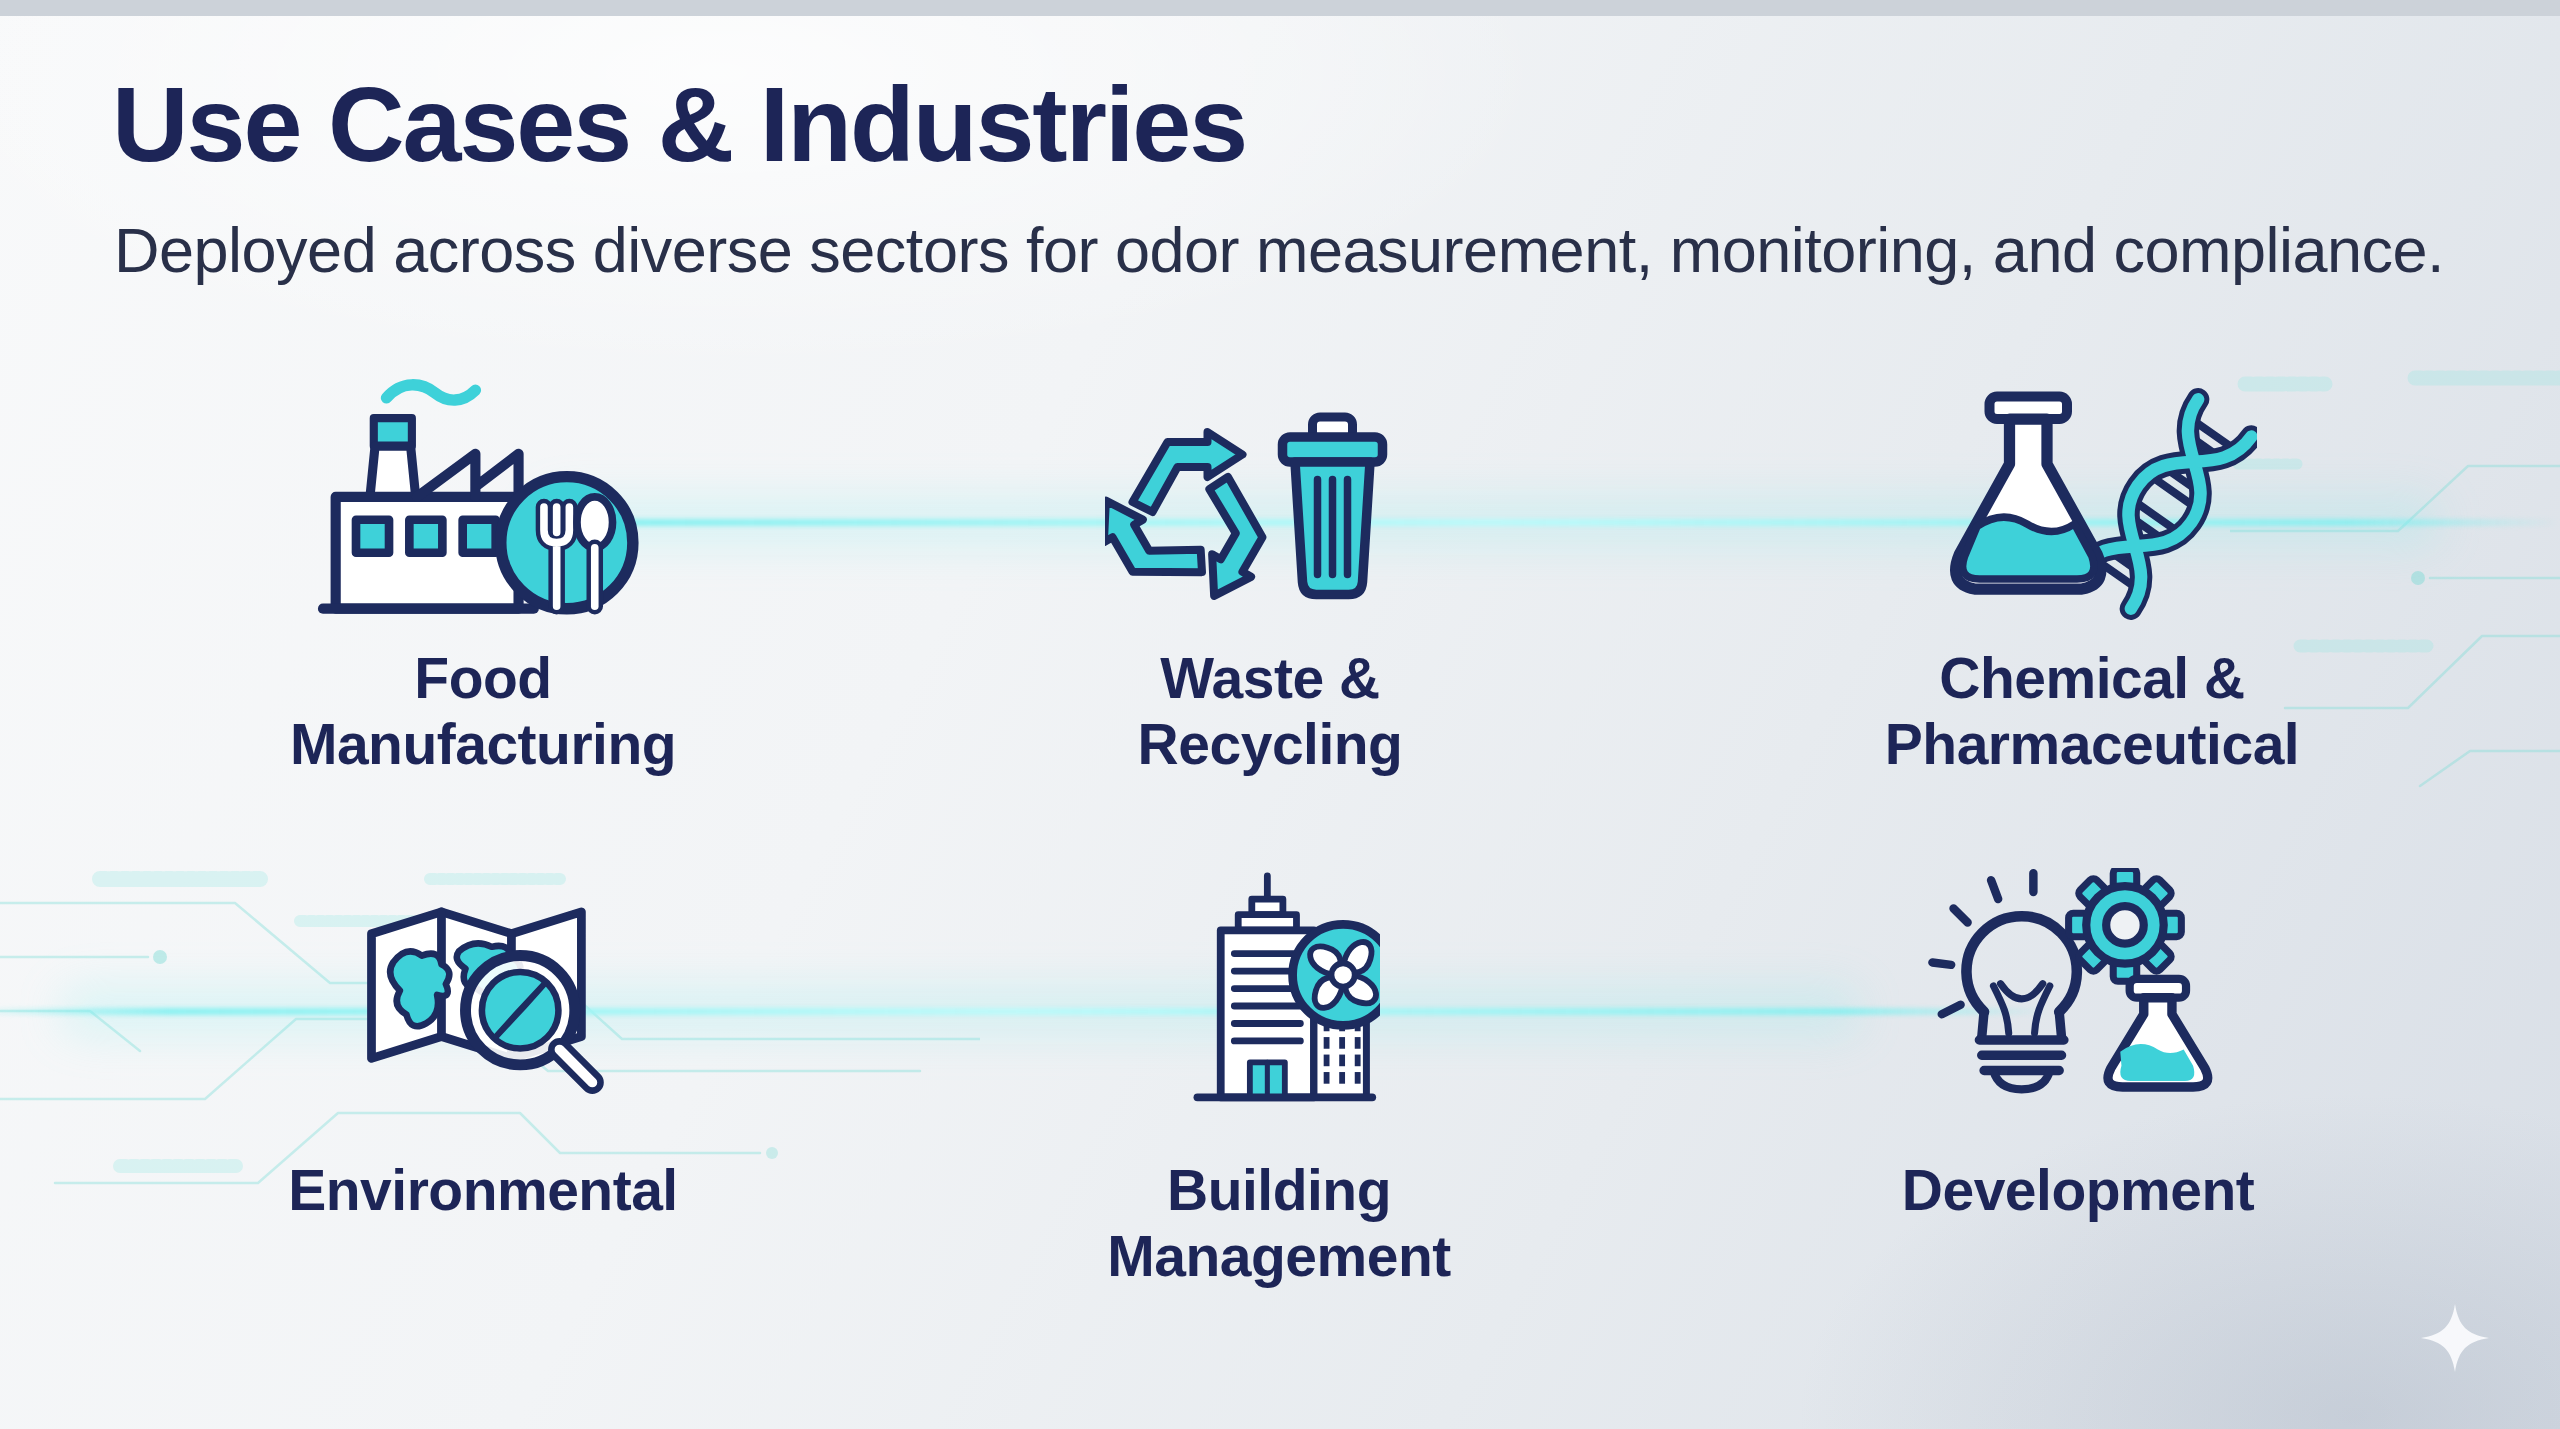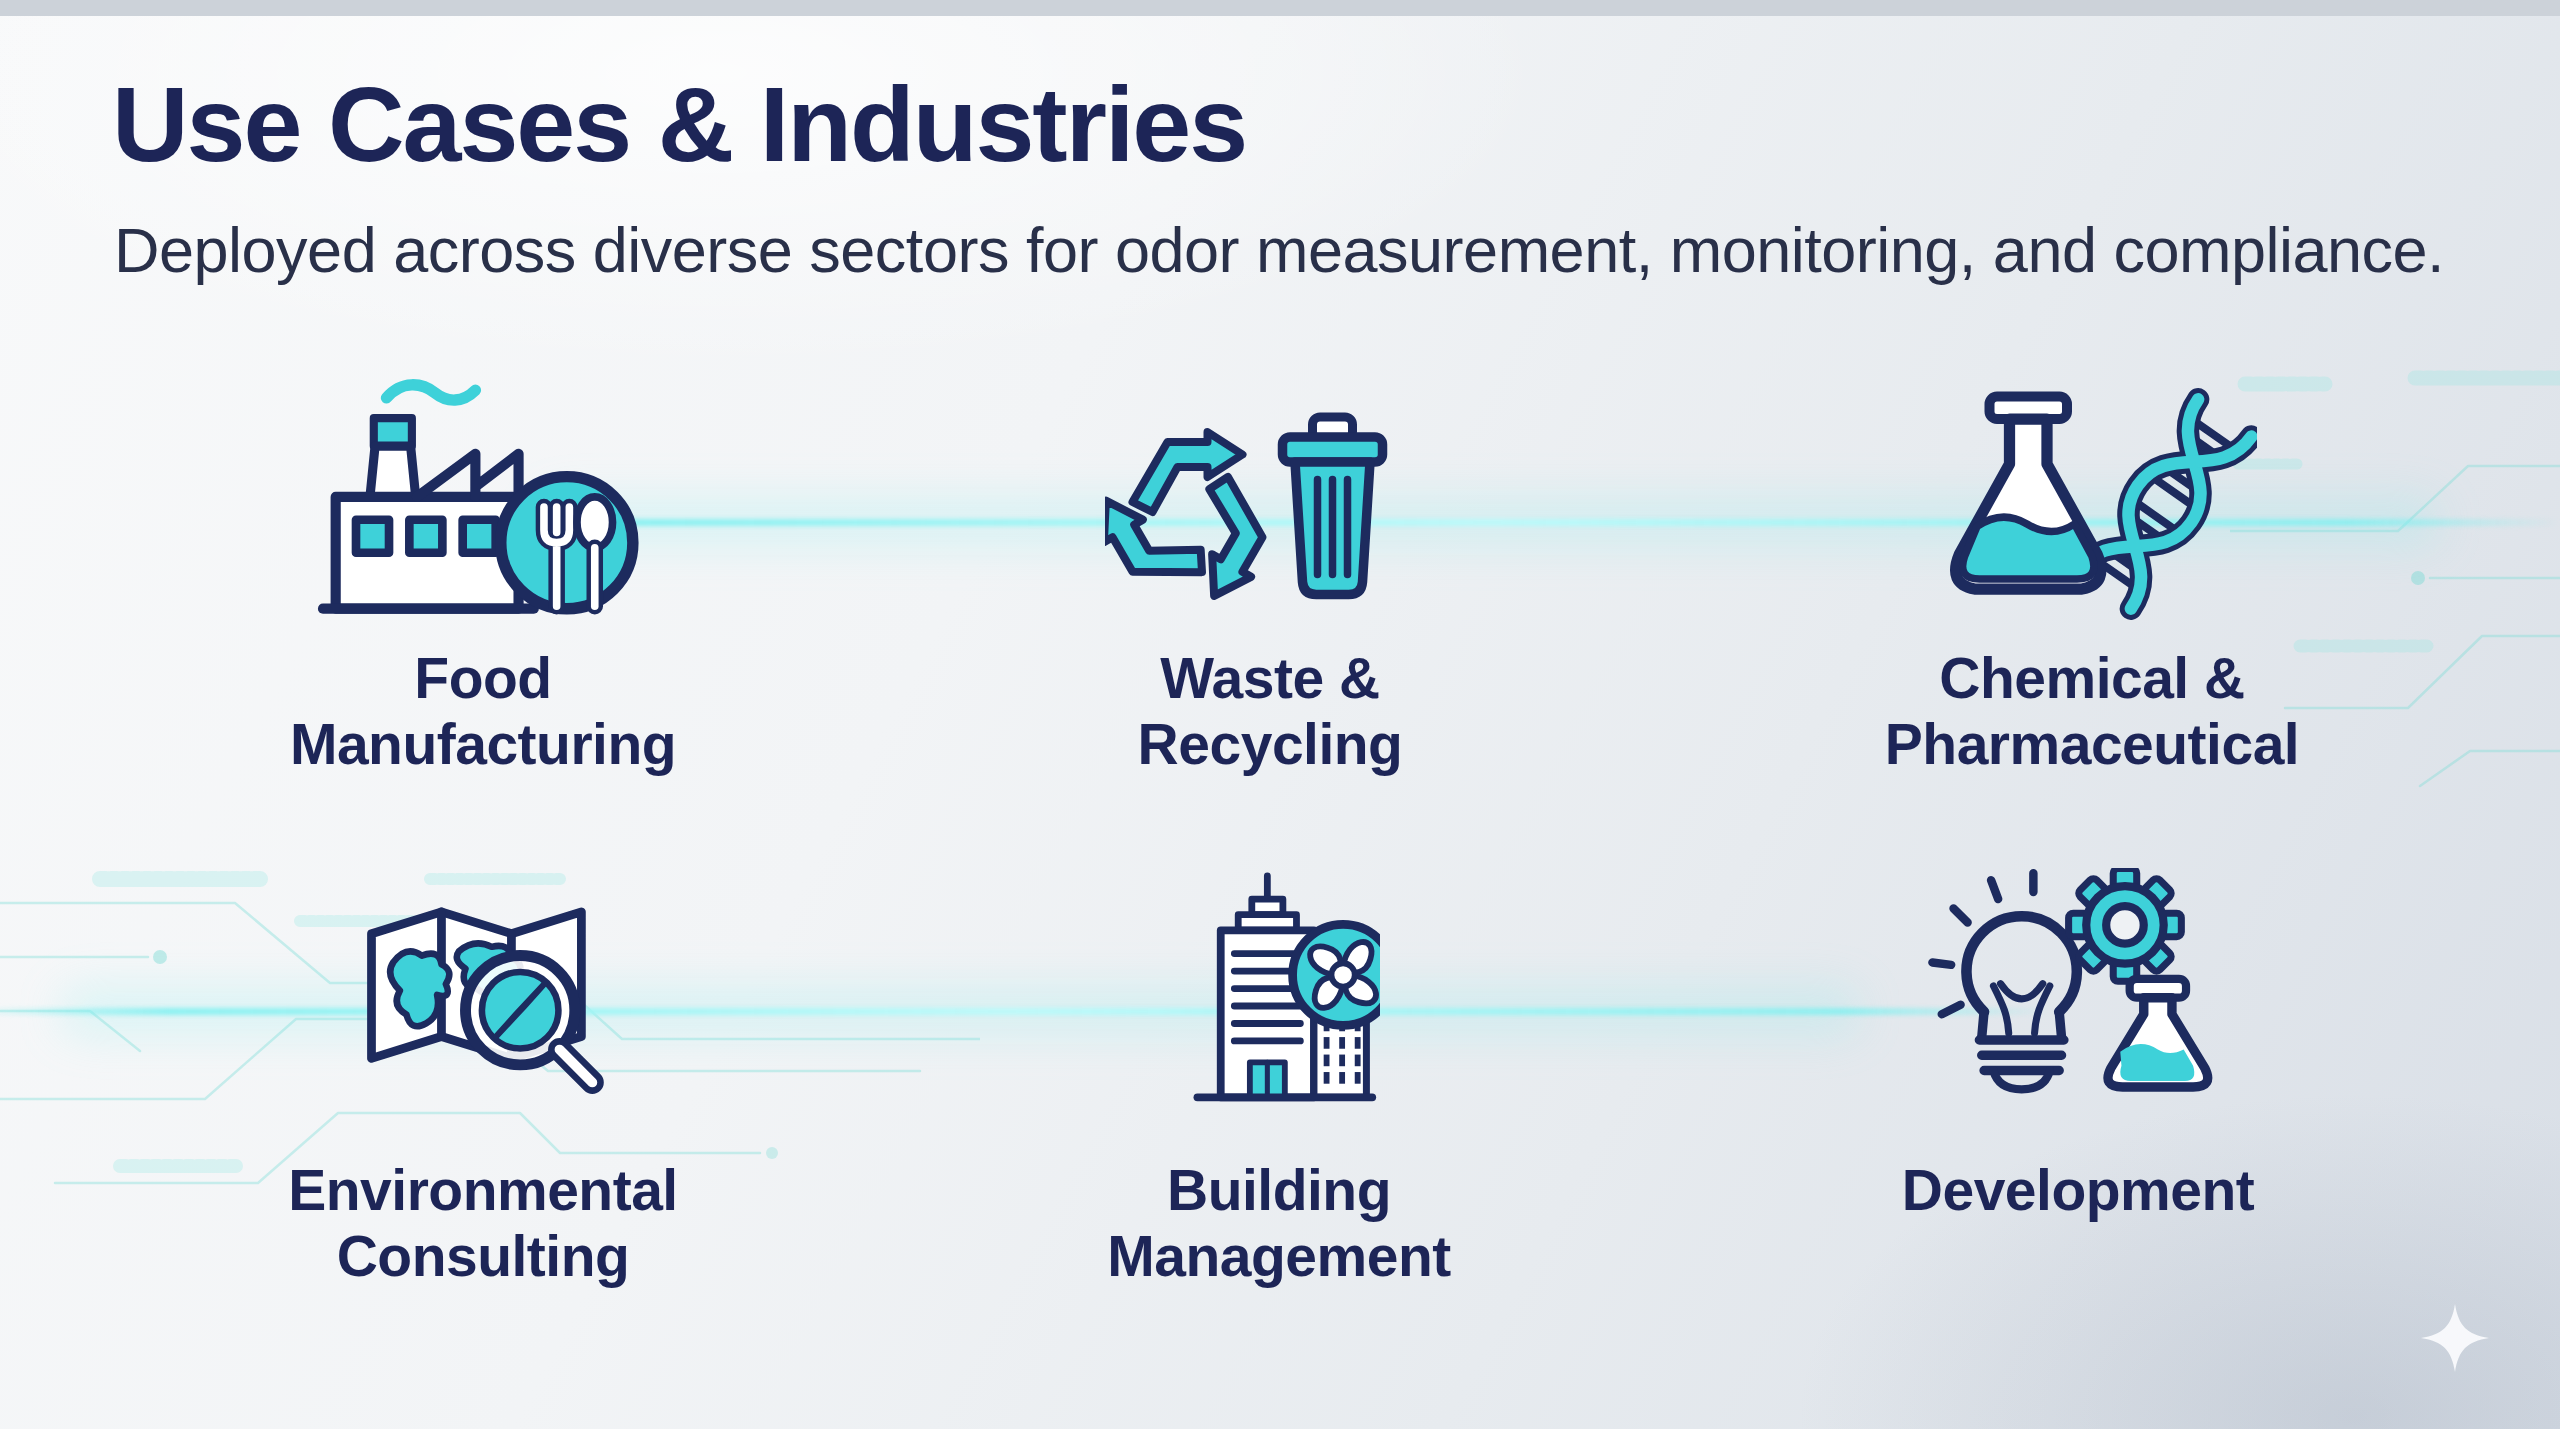--- a/index.html
+++ b/index.html
@@ -183,21 +183,20 @@
           <circle class="st-n" stroke-width="5" fill="rgba(255,255,255,.9)" cx="76" cy="54" r="25"></circle>
           <circle class="fi-t st-n" stroke-width="3" cx="76" cy="54" r="17.5"></circle>
           <path class="fi-w st-n" stroke-width="2.8" d="M87 42 L78 52 L65 66 L74 56 Z"></path>
           <path class="fi-0 st-n" stroke-width="10.5" d="M94 72 L109 87"></path>
           <path class="fi-0 st-w" stroke-width="4.5" d="M94 72 L109 87"></path>
         </g>
       </svg>
     </div>
     <div class="label">
       <div>Environmental</div>
-      <div>Consulting</div>
     </div>
   </div>
 
   <div class="card row2" style="left:919px;top:850px;">
     <div class="icon-box">
       <svg width="202" height="243" viewBox="0 0 104 125">
         <g>
           <path class="fi-0 st-n" stroke-width="3.5" d="M46 4 V16"></path>
           <rect class="fi-w st-n" stroke-width="3.5" x="38" y="16" width="16" height="8"></rect>
           <rect class="fi-w st-n" stroke-width="3.5" x="31" y="24" width="30" height="8"></rect>

